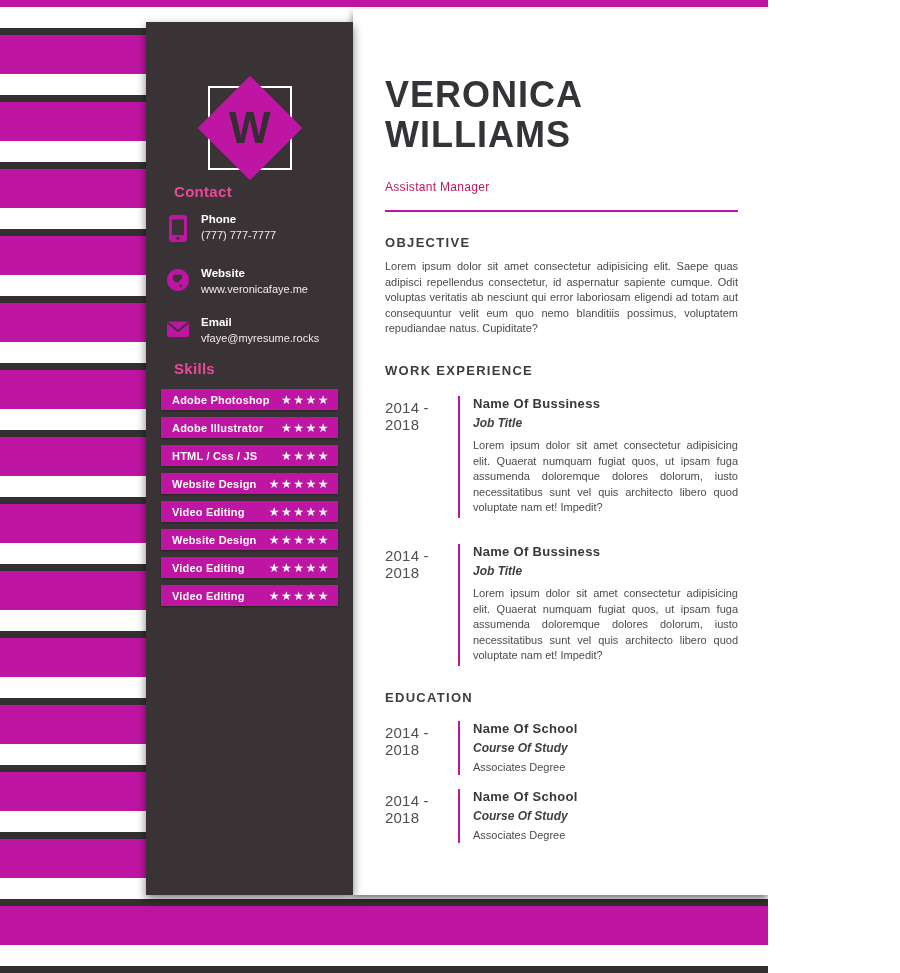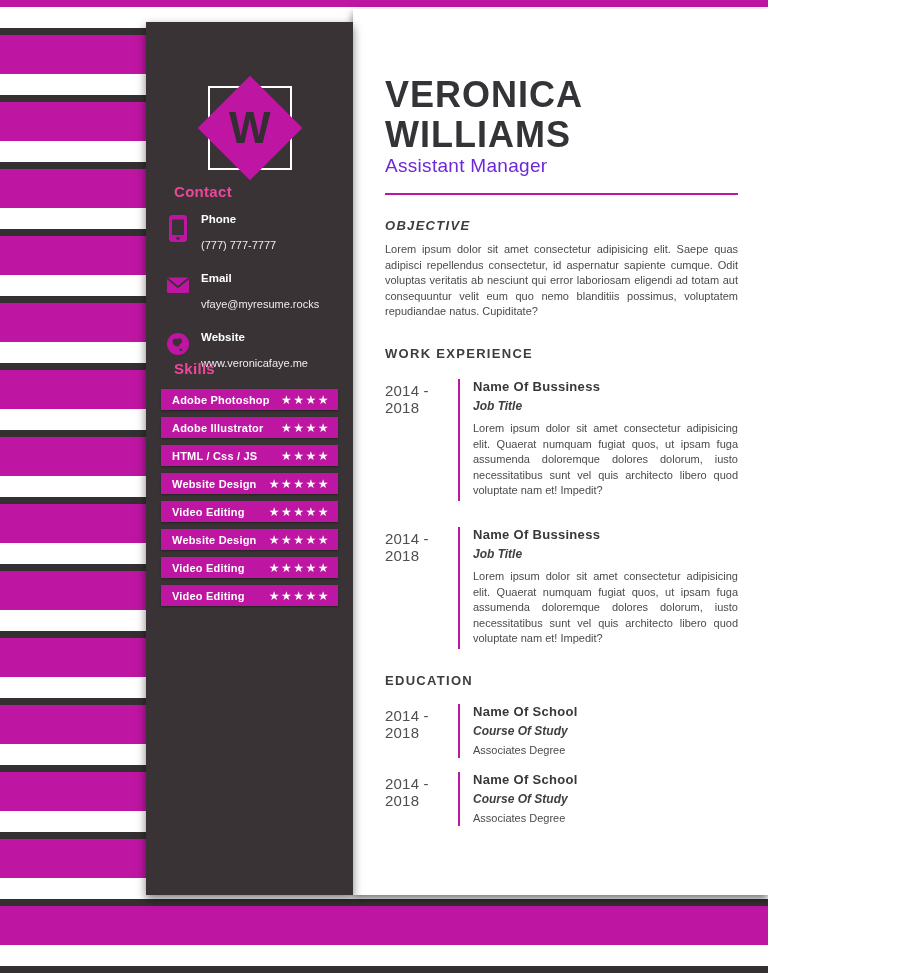--- a/index.html
+++ b/index.html
@@ -36,36 +36,36 @@
 
   .side-heading{color:#ec4899;font-size:15px;font-weight:700;letter-spacing:.3px;}
   .contact-heading{position:absolute;left:28px;top:161px;}
   .skills-heading{position:absolute;left:28px;top:338px;}
 
   .contact-list{position:absolute;left:20px;top:190px;right:12px;}
   .contact-item{display:flex;margin-bottom:18px;}
   .contact-icon{width:24px;flex:0 0 24px;margin-top:2px;}
   .contact-text{margin-left:11px;}
   .contact-label{color:#ffffff;font-size:11.5px;font-weight:700;line-height:15px;}
-  .contact-value{color:#efeaee;font-size:11px;line-height:15px;margin-top:11px;}
+  .contact-value{color:#efeaee;font-size:11px;line-height:15px;margin-top:1px;}
 
   .skills-list{position:absolute;left:15px;top:367px;right:15px;}
   .skill-bar{height:21px;margin-bottom:7px;background:var(--accent);
     display:flex;align-items:center;justify-content:space-between;
     padding:0 8px 0 11px;box-shadow:0 1px 2px rgba(0,0,0,.35);gap:8px;}
   .skill-name{color:#ffffff;font-size:11px;font-weight:600;letter-spacing:.2px;}
   .skill-stars{color:#ffffff;font-size:12px;letter-spacing:1.5px;line-height:1;}
 
   
   .name{font-size:36px;line-height:40px;font-weight:700;color:#333338;letter-spacing:1px;}
-  .job-subtitle{margin-top:0;font-size:19px;color:#6d28d9;letter-spacing:.3px;}
+  .job-subtitle{margin-top:25px;font-size:12px;color:#be185d;letter-spacing:.3px;}
   .rule{margin-top:16px;border:none;border-top:2px solid var(--accent);width:100%;}
 
   .section-heading{font-size:13px;font-weight:600;color:#3d3d3d;letter-spacing:1.3px;}
-  .objective-heading{margin-top:23px;font-style:italic;}
+  .objective-heading{margin-top:23px;}
   .work-heading{margin-top:26px;}
   .education-heading{margin-top:24px;}
 
   .para{font-size:11px;line-height:15.6px;color:#4b4b4b;text-align:justify;}
   .objective-body{margin-top:9px;}
 
   .entry{display:grid;grid-template-columns:73px 1fr;margin-top:18px;}
   .entry + .entry{margin-top:26px;}
   .edu-entry{margin-top:16px;}
   .edu-entry + .edu-entry{margin-top:14px;}
@@ -155,44 +155,44 @@
         </span>
         <span class="contact-text">
           <div class="contact-label">Phone</div>
           <div class="contact-value">(777) 777-7777</div>
         </span>
       </div>
 
       <div class="contact-item">
         <span class="contact-icon">
           <svg width="24" height="24" viewBox="0 0 24 24">
-            <rect x="1" y="4.5" width="22" height="15.5" rx="1.5" fill="#bf15a3"></rect>
-            <polyline points="1.5,5.5 12,14 22.5,5.5" fill="none" stroke="#393336" stroke-width="1.8"></polyline>
-          </svg>
-        </span>
-        <span class="contact-text">
-          <div class="contact-label">Email</div>
-          <div class="contact-value">vfaye@myresume.rocks</div>
-        </span>
-      </div>
-
-      <div class="contact-item">
-        <span class="contact-icon">
-          <svg width="24" height="24" viewBox="0 0 24 24">
             <circle cx="12" cy="12" r="11" fill="#bf15a3"></circle>
             <path d="M6.5 9 q1.5 -3.5 5 -2 q3.5 -2 4.5 1 q1 2.8 -2.5 4.5 q-.5 3 -3.5 1.5 q-3.5 -1 -3.5 -5z" fill="#393336"></path>
             <path d="M13.5 16.5 q2.5 -.5 3 1.5 q-1.5 1.5 -3 .5z" fill="#393336"></path>
           </svg>
         </span>
         <span class="contact-text">
           <div class="contact-label">Website</div>
           <div class="contact-value">www.veronicafaye.me</div>
         </span>
       </div>
 
+      <div class="contact-item">
+        <span class="contact-icon">
+          <svg width="24" height="24" viewBox="0 0 24 24">
+            <rect x="1" y="4.5" width="22" height="15.5" rx="1.5" fill="#bf15a3"></rect>
+            <polyline points="1.5,5.5 12,14 22.5,5.5" fill="none" stroke="#393336" stroke-width="1.8"></polyline>
+          </svg>
+        </span>
+        <span class="contact-text">
+          <div class="contact-label">Email</div>
+          <div class="contact-value">vfaye@myresume.rocks</div>
+        </span>
+      </div>
+
     </div>
 
     <h2 class="side-heading skills-heading">Skills</h2>
 
     <div class="skills-list">
       <div class="skill-bar">
         <span class="skill-name">Adobe Photoshop</span>
         <span class="skill-stars">★★★★</span>
       </div>
       <div class="skill-bar">

